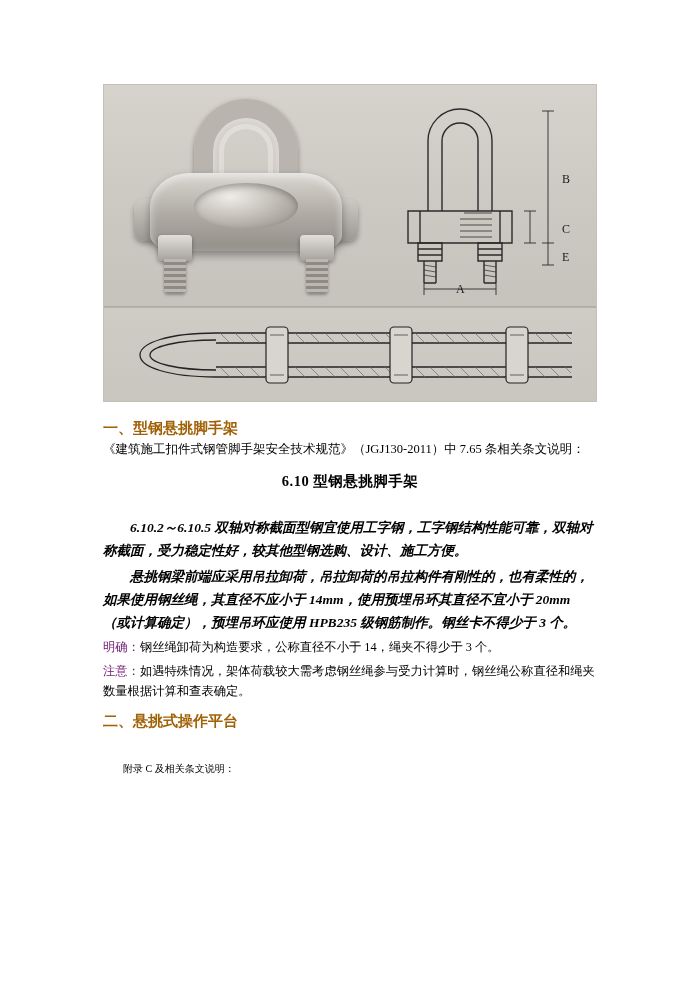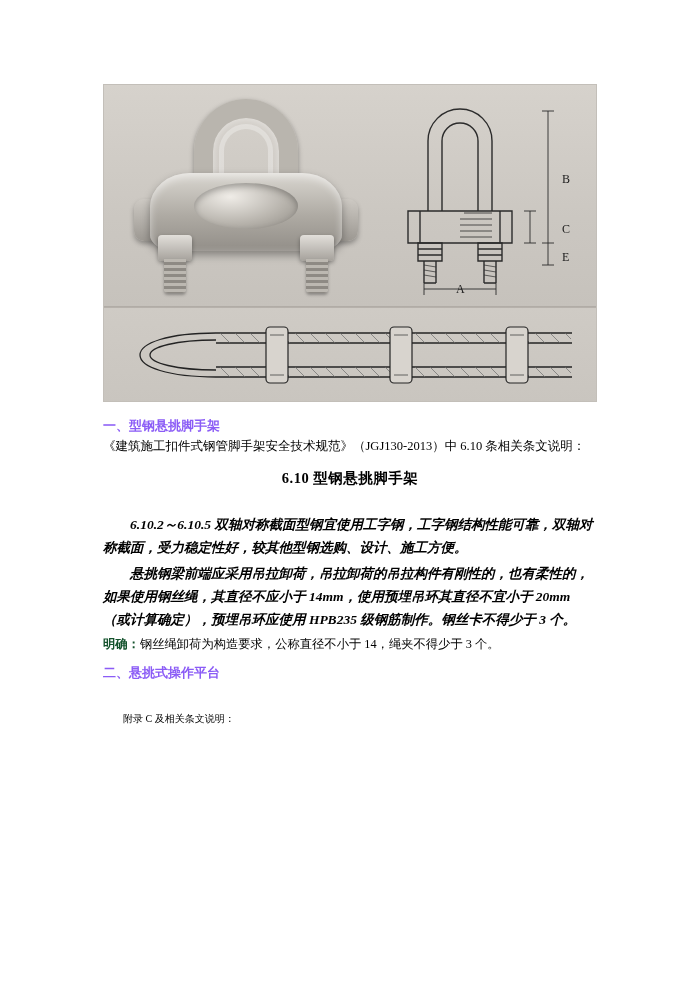--- a/index.html
+++ b/index.html
@@ -107,23 +107,23 @@
   
   .clamp-draw { position:absolute; left: 268px; top: 8px; width: 212px; height: 206px; }
   .clamp-draw svg { display:block; }
 
   
   .rope-draw { position:absolute; left: 16px; top: 228px; width: 462px; height: 84px; }
 
   
   .body-text { width: 494px; margin-top: 14px; }
   .red-head {
-    color: #8b5cf6;
+    color: #a16207;
     font-weight: bold;
-    font-size: 13px;
+    font-size: 15px;
     line-height: 1.55;
     font-family: "Liberation Sans", "DejaVu Sans", sans-serif;
   }
   .norm {
     font-size: 12.5px;
     line-height: 1.6;
     font-family: "Liberation Serif", "DejaVu Serif", serif;
   }
   .section-title {
     text-align: center;
@@ -139,21 +139,21 @@
     text-indent: 2em;
     margin: 0 0 2px 0;
     font-style: italic;
   }
   .clause.sub { text-indent: 2em; }
   .small-note {
     font-size: 12.3px;
     line-height: 1.6;
     margin-top: 4px;
   }
-  .small-note .lead { color: #14532d; font-weight: bold; }
+  .small-note .lead { color: #701a75; font-weight: normal; }
   .spacer-8 { height: 8px; }
   .tail { font-size: 10px; line-height: 1.6; margin-top: 20px; }
   .indent2 { text-indent: 2em; }
 </style>
 </head>
 <body>
 
 <div class="page">
 
   <div class="figure">
@@ -239,30 +239,33 @@
         <g fill="none" stroke="#444" stroke-width="0.8">
           <path d="M150 22 L164 22 M150 62 L164 62 M274 22 L288 22 M274 62 L288 62 M390 22 L404 22 M390 62 L404 62"></path>
         </g>
       </svg>
     </div>
   </div>
 
   <div class="body-text">
 
     <div class="red-head">一、型钢悬挑脚手架</div>
-    <div class="norm">《建筑施工扣件式钢管脚手架安全技术规范》（JGJ130-2013）中 6.10 条相关条文说明：</div>
+    <div class="norm">《建筑施工扣件式钢管脚手架安全技术规范》（JGJ130-2011）中 7.65 条相关条文说明：</div>
 
     <div class="section-title">6.10   型钢悬挑脚手架</div>
 
     <p class="clause">6.10.2～6.10.5   双轴对称截面型钢宜使用工字钢，工字钢结构性能可靠，双轴对称截面，受力稳定性好，较其他型钢选购、设计、施工方便。</p>
     <p class="clause sub">悬挑钢梁前端应采用吊拉卸荷，吊拉卸荷的吊拉构件有刚性的，也有柔性的，如果使用钢丝绳，其直径不应小于 14mm，使用预埋吊环其直径不宜小于 20mm（或计算确定），预埋吊环应使用 HPB235 级钢筋制作。钢丝卡不得少于 3 个。</p>
 
     <div class="small-note">
       <span class="lead">明确：</span><span>钢丝绳卸荷为构造要求，公称直径不小于 14，绳夹不得少于 3 个。</span>
     </div>
+    <div class="small-note">
+      <span class="lead">注意：</span><span>如遇特殊情况，架体荷载较大需考虑钢丝绳参与受力计算时，钢丝绳公称直径和绳夹数量根据计算和查表确定。</span>
+    </div>
 
     <div class="spacer-8"></div>
 
     <div class="red-head">二、悬挑式操作平台</div>
 
     <div class="spacer-8"></div>
 
 
     <div class="tail indent2">附录 C 及相关条文说明：</div>
   </div>

